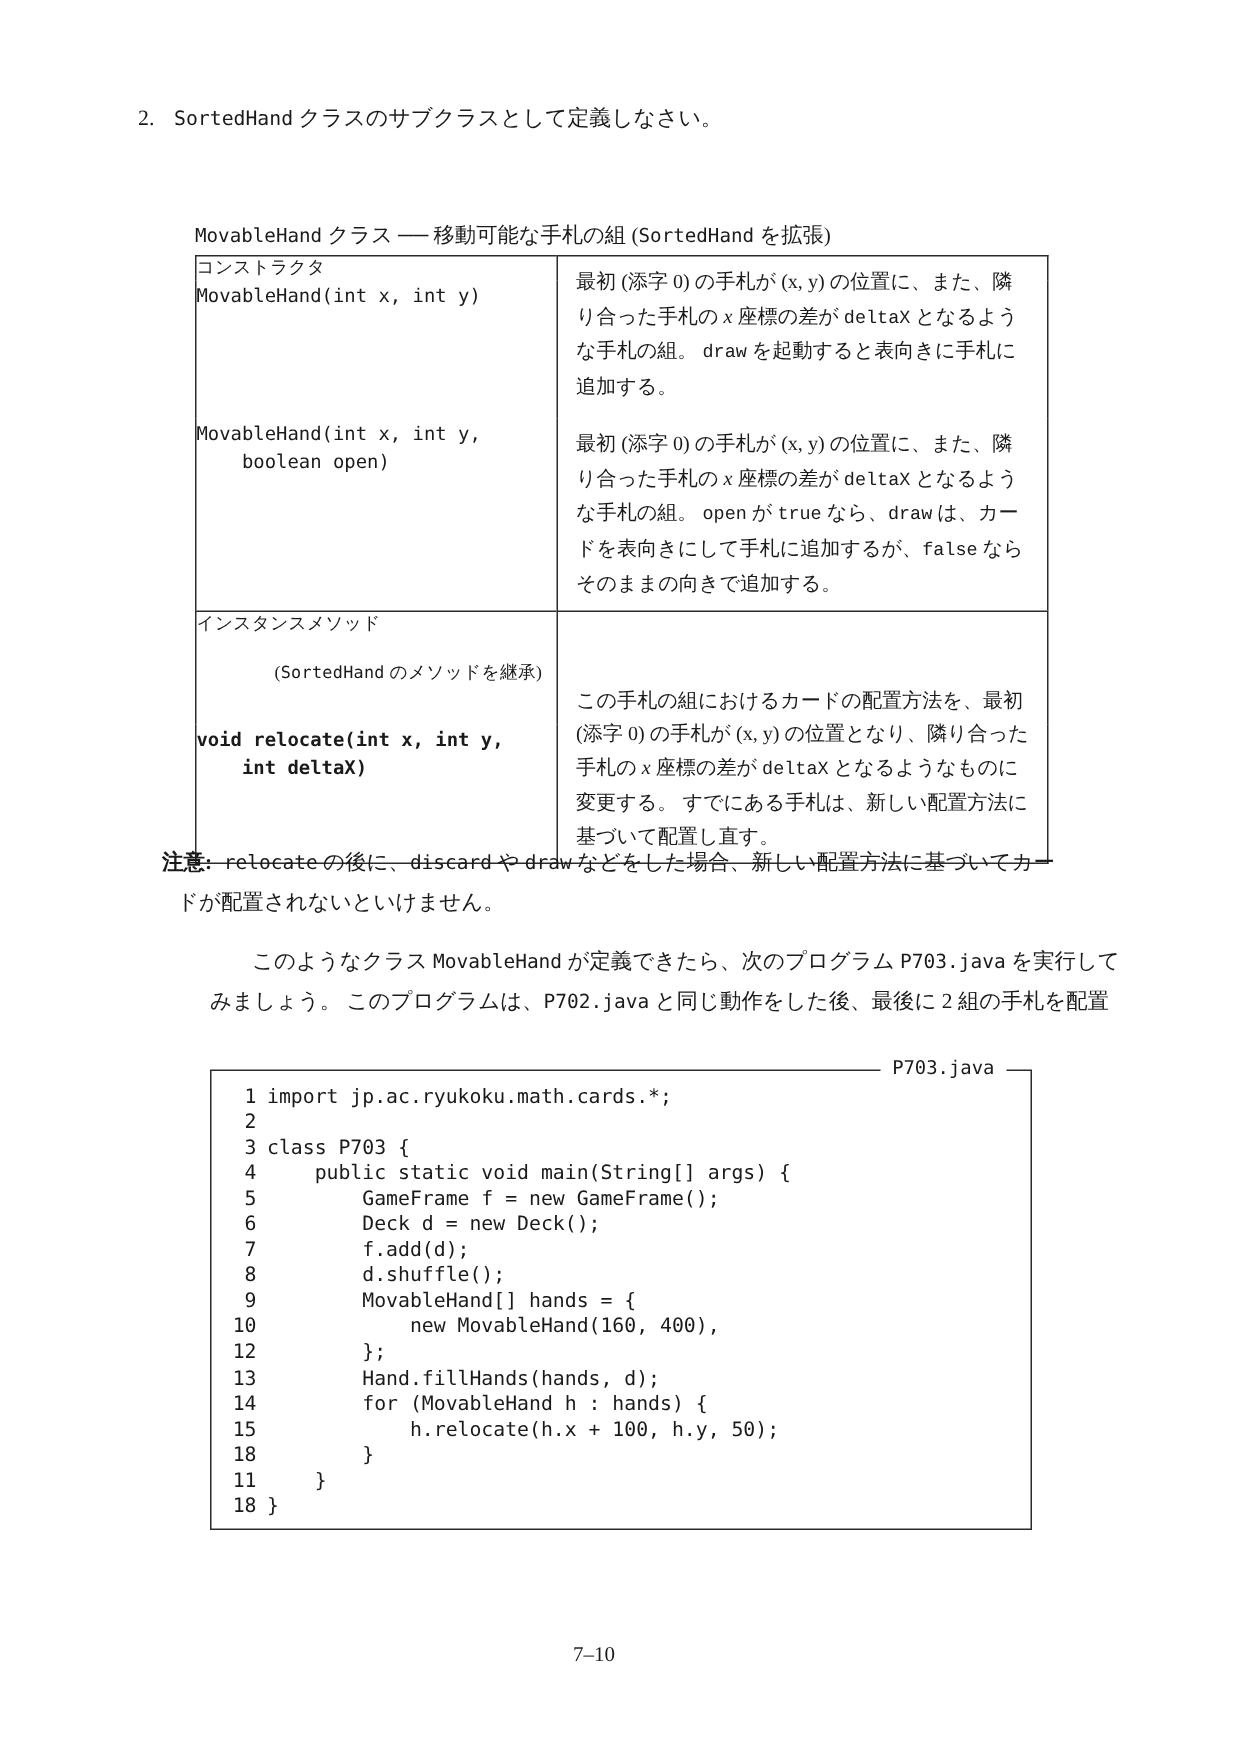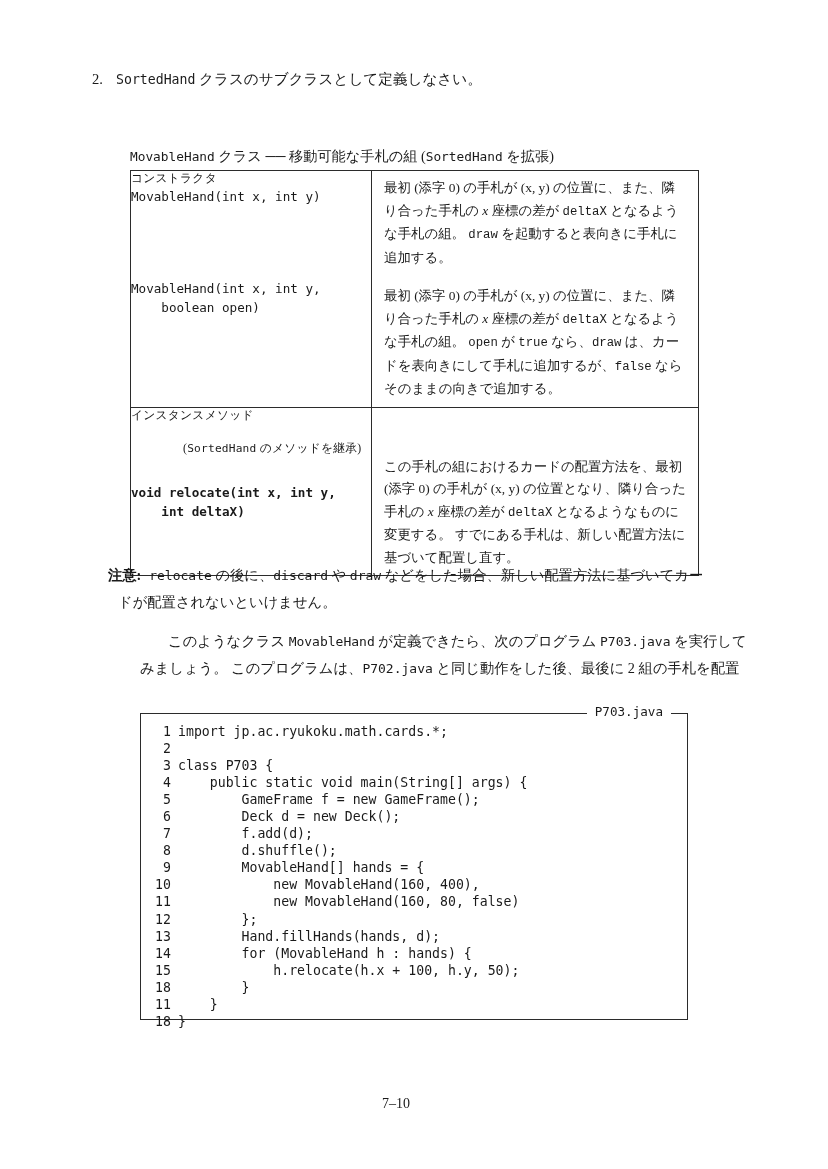--- a/index.html
+++ b/index.html
@@ -264,21 +264,20 @@
         <span class="code-line"><span class="num">1</span><span>import jp.ac.ryukoku.math.cards.*;</span></span>
         <span class="code-line"><span class="num">2</span><span></span></span>
         <span class="code-line"><span class="num">3</span><span>class P703 {</span></span>
         <span class="code-line"><span class="num">4</span><span>    public static void main(String[] args) {</span></span>
         <span class="code-line"><span class="num">5</span><span>        GameFrame f = new GameFrame();</span></span>
         <span class="code-line"><span class="num">6</span><span>        Deck d = new Deck();</span></span>
         <span class="code-line"><span class="num">7</span><span>        f.add(d);</span></span>
         <span class="code-line"><span class="num">8</span><span>        d.shuffle();</span></span>
         <span class="code-line"><span class="num">9</span><span>        MovableHand[] hands = {</span></span>
         <span class="code-line"><span class="num">10</span><span>            new MovableHand(160, 400),</span></span>
-        <span class="code-line"><span class="num">11</span><span>            new MovableHand(160, 80, false)</span></span>
         <span class="code-line"><span class="num">12</span><span>        };</span></span>
         <span class="code-line"><span class="num">13</span><span>        Hand.fillHands(hands, d);</span></span>
         <span class="code-line"><span class="num">14</span><span>        for (MovableHand h : hands) {</span></span>
         <span class="code-line"><span class="num">15</span><span>            h.relocate(h.x + 100, h.y, 50);</span></span>
         <span class="code-line"><span class="num">18</span><span>        }</span></span>
         <span class="code-line"><span class="num">11</span><span>    }</span></span>
         <span class="code-line"><span class="num">18</span><span>}</span></span>
       </div>
   </div>
 

